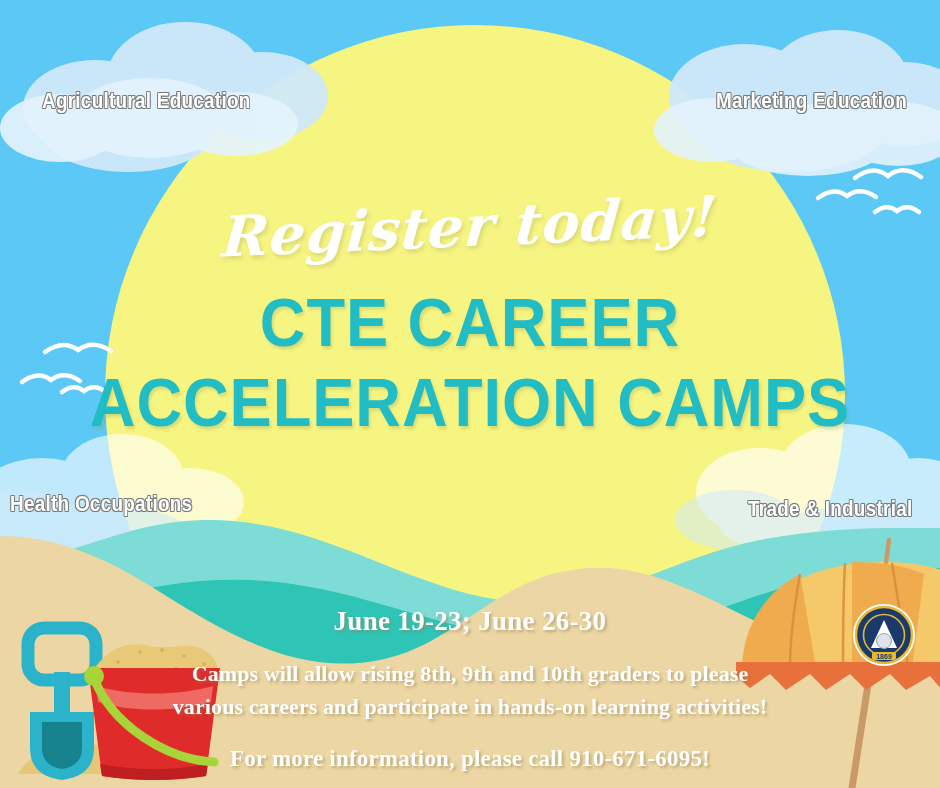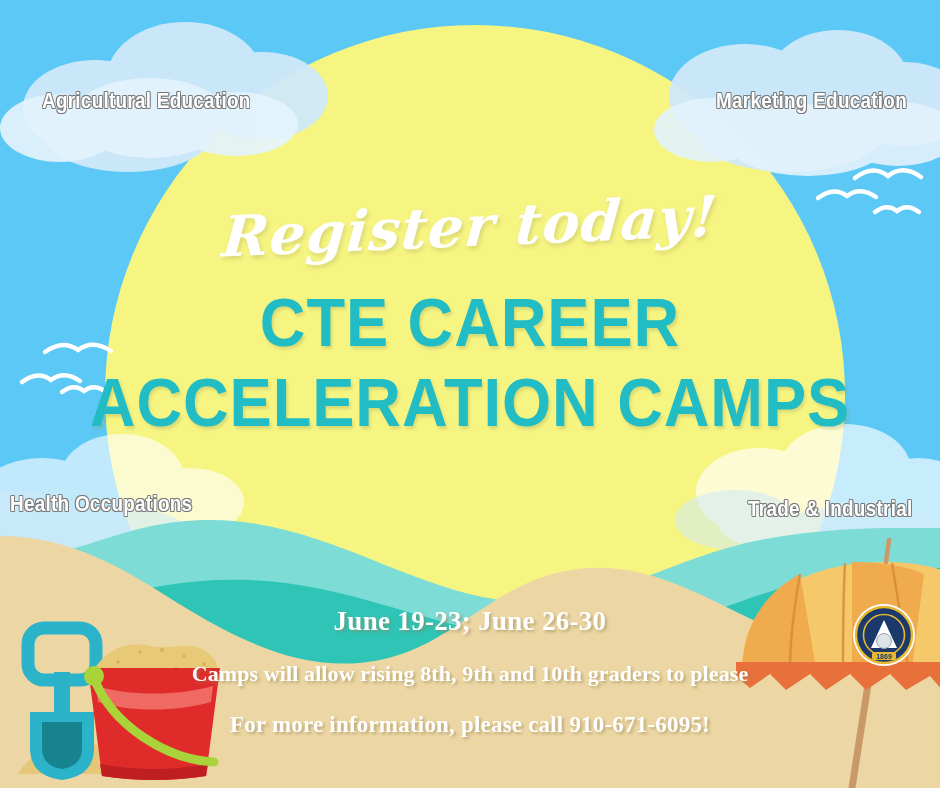--- a/index.html
+++ b/index.html
@@ -323,17 +323,18 @@
   <div id="headline-block">
     <div id="script-line">Register today!</div>
     <div class="title-line" id="title-line-1">CTE CAREER</div>
     <div class="title-line" id="title-line-2">ACCELERATION CAMPS</div>
   </div>
 
   <div id="info-block">
     <div id="dates-line">June 19-23; June 26-30</div>
     <div id="desc-wrap">
       <div class="desc-line">Camps will allow rising 8th, 9th and 10th graders  to please</div>
+      <div class="desc-line">various careers and participate in hands-on learning activities!</div>
     </div>
     <div id="contact-line">For more information, please call 910-671-6095!</div>
   </div>
 
 </div>
 
 </body></html>

